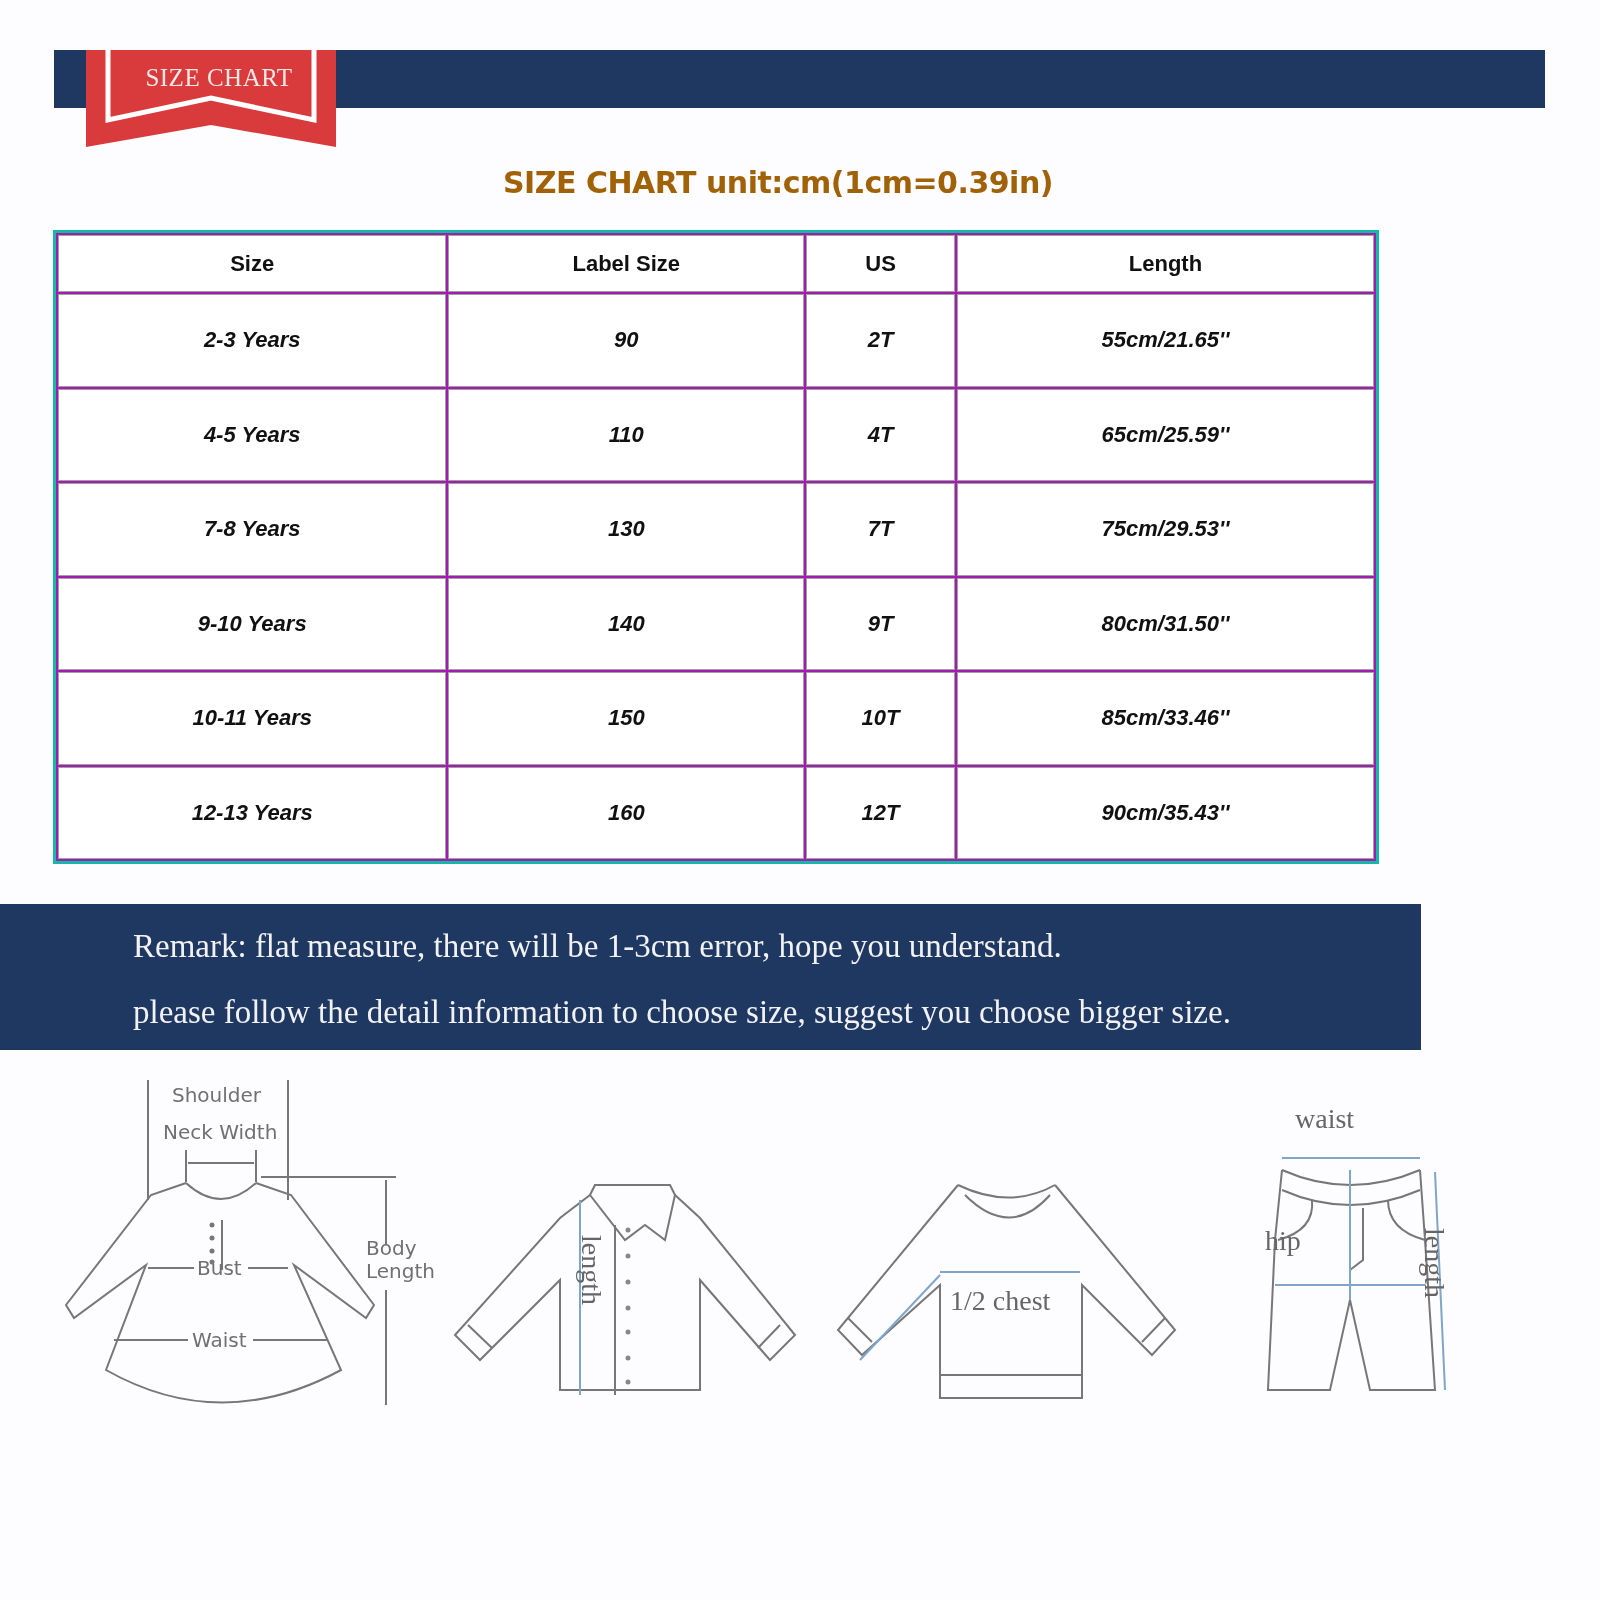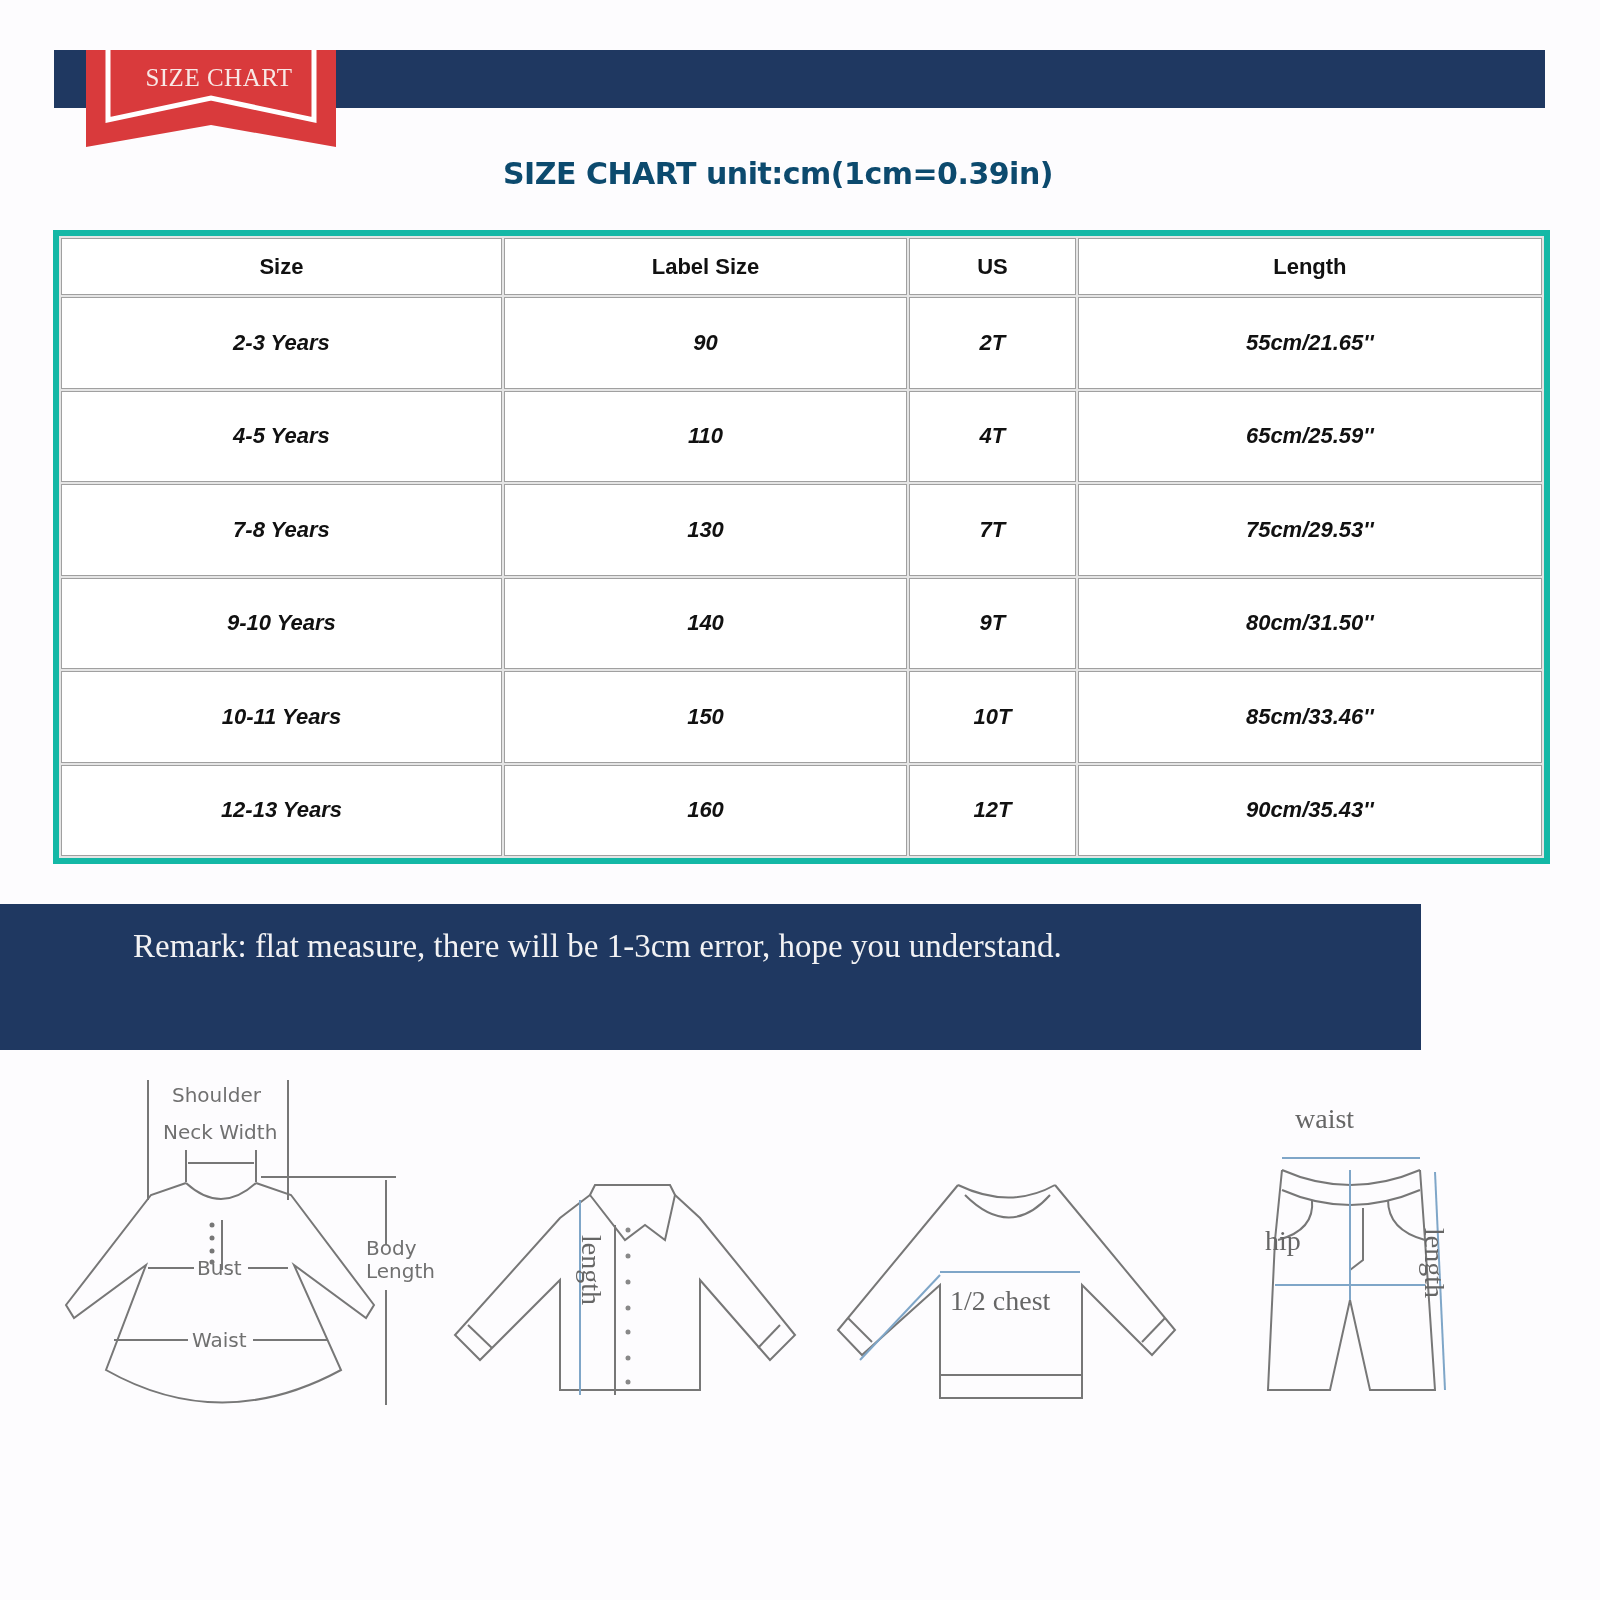--- a/index.html
+++ b/index.html
@@ -18,29 +18,29 @@
   }
   .ribbon svg { position: absolute; left: 0; top: 0; }
   .ribbon-text {
     position: absolute; left: 0; top: 14px; width: 250px; text-align: center;
     font-family: "Liberation Serif", serif; color: #f8e8e6; font-size: 25px;
     letter-spacing: 0.5px;
     padding-left: 8px;
   }
   
   .chart-title {
-    position: absolute; left: 0; top: 156px; width: 1556px; text-align: center;
-    font-family: "DejaVu Sans", sans-serif; font-weight: bold; font-size: 30px; color: #0c4a6e;
+    position: absolute; left: 0; top: 165px; width: 1556px; text-align: center;
+    font-family: "DejaVu Sans", sans-serif; font-weight: bold; font-size: 30px; color: #a16207;
     letter-spacing: -0.5px;
   }
   
   .size-table {
-    position: absolute; left: 53px; top: 230px; width: 1497px; height: 634px;
+    position: absolute; left: 53px; top: 230px; width: 1326px; height: 634px;
     border-collapse: separate; border-spacing: 2px;
-    border: 6px solid #14b8a6; background: #e5e5e5;
+    border: 3px solid #14b8a6; background: #a21caf;
   }
   .size-table td, .size-table th {
     border: 1px solid #a0a0a0; background: #ffffff;
     text-align: center; vertical-align: middle;
     font-weight: bold; font-size: 22px; color: #111;
     padding: 0;
   }
   .size-table th { height: 55px; }
   .size-table td { height: 67px; font-style: italic; }
   
@@ -121,20 +121,21 @@
       <td>12-13 Years</td>
       <td>160</td>
       <td>12T</td>
       <td>90cm/35.43''</td>
     </tr>
   </tbody>
 </table>
 
 <div class="remark">
   <div class="line1">Remark: flat measure, there will be 1-3cm error, hope you understand.</div>
+  <div class="line2">please follow the detail information to choose size, suggest you choose bigger size.</div>
 </div>
 
 <div class="diagram" style="left:0;top:1060px;margin-left:36px;">
   <svg width="420" height="370" viewBox="0 0 420 370">
     <g fill="none" stroke="#777" stroke-width="2">
       <path d="M150,123 Q185,155 220,123"></path>
       <path d="M150,123 L115,135 L30,245 L38,258 L110,205 L70,310 Q185,375 305,310 L258,205 L330,258 L338,245 L255,135 L220,123"></path>
       <line x1="186" y1="160" x2="186" y2="210"></line>
       <line x1="112" y1="20" x2="112" y2="140"></line>
       <line x1="252" y1="20" x2="252" y2="140"></line>

